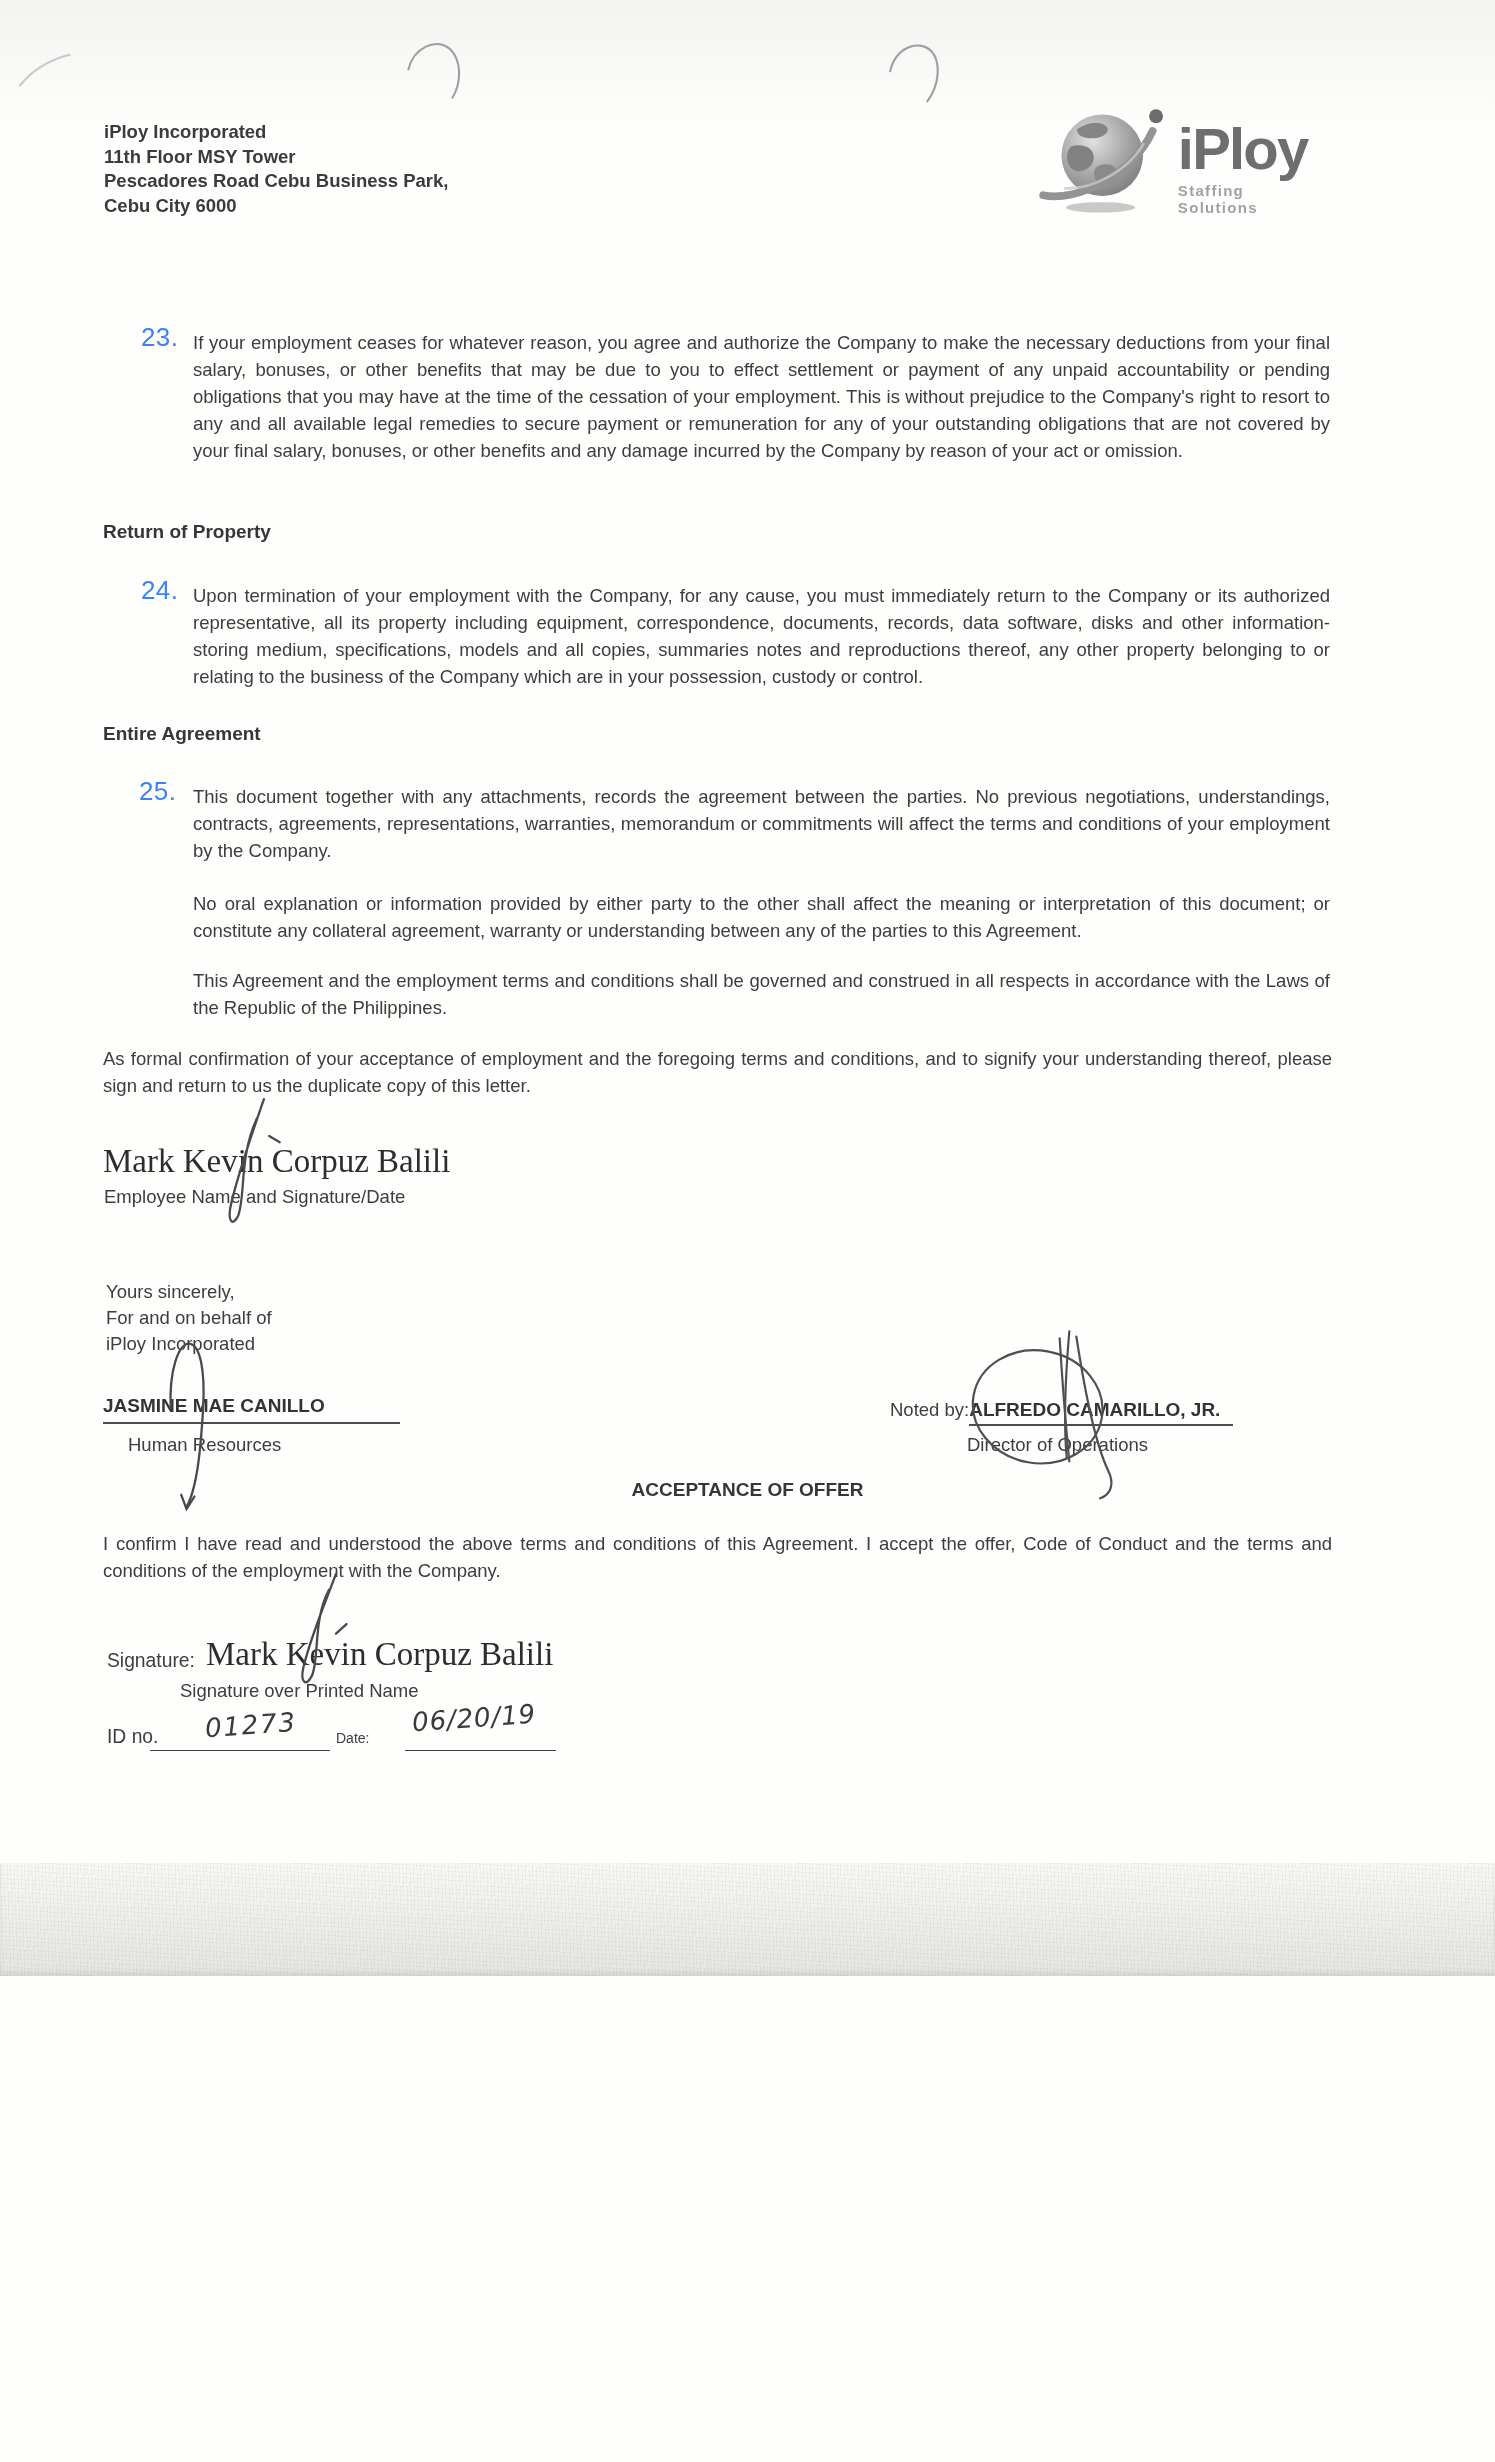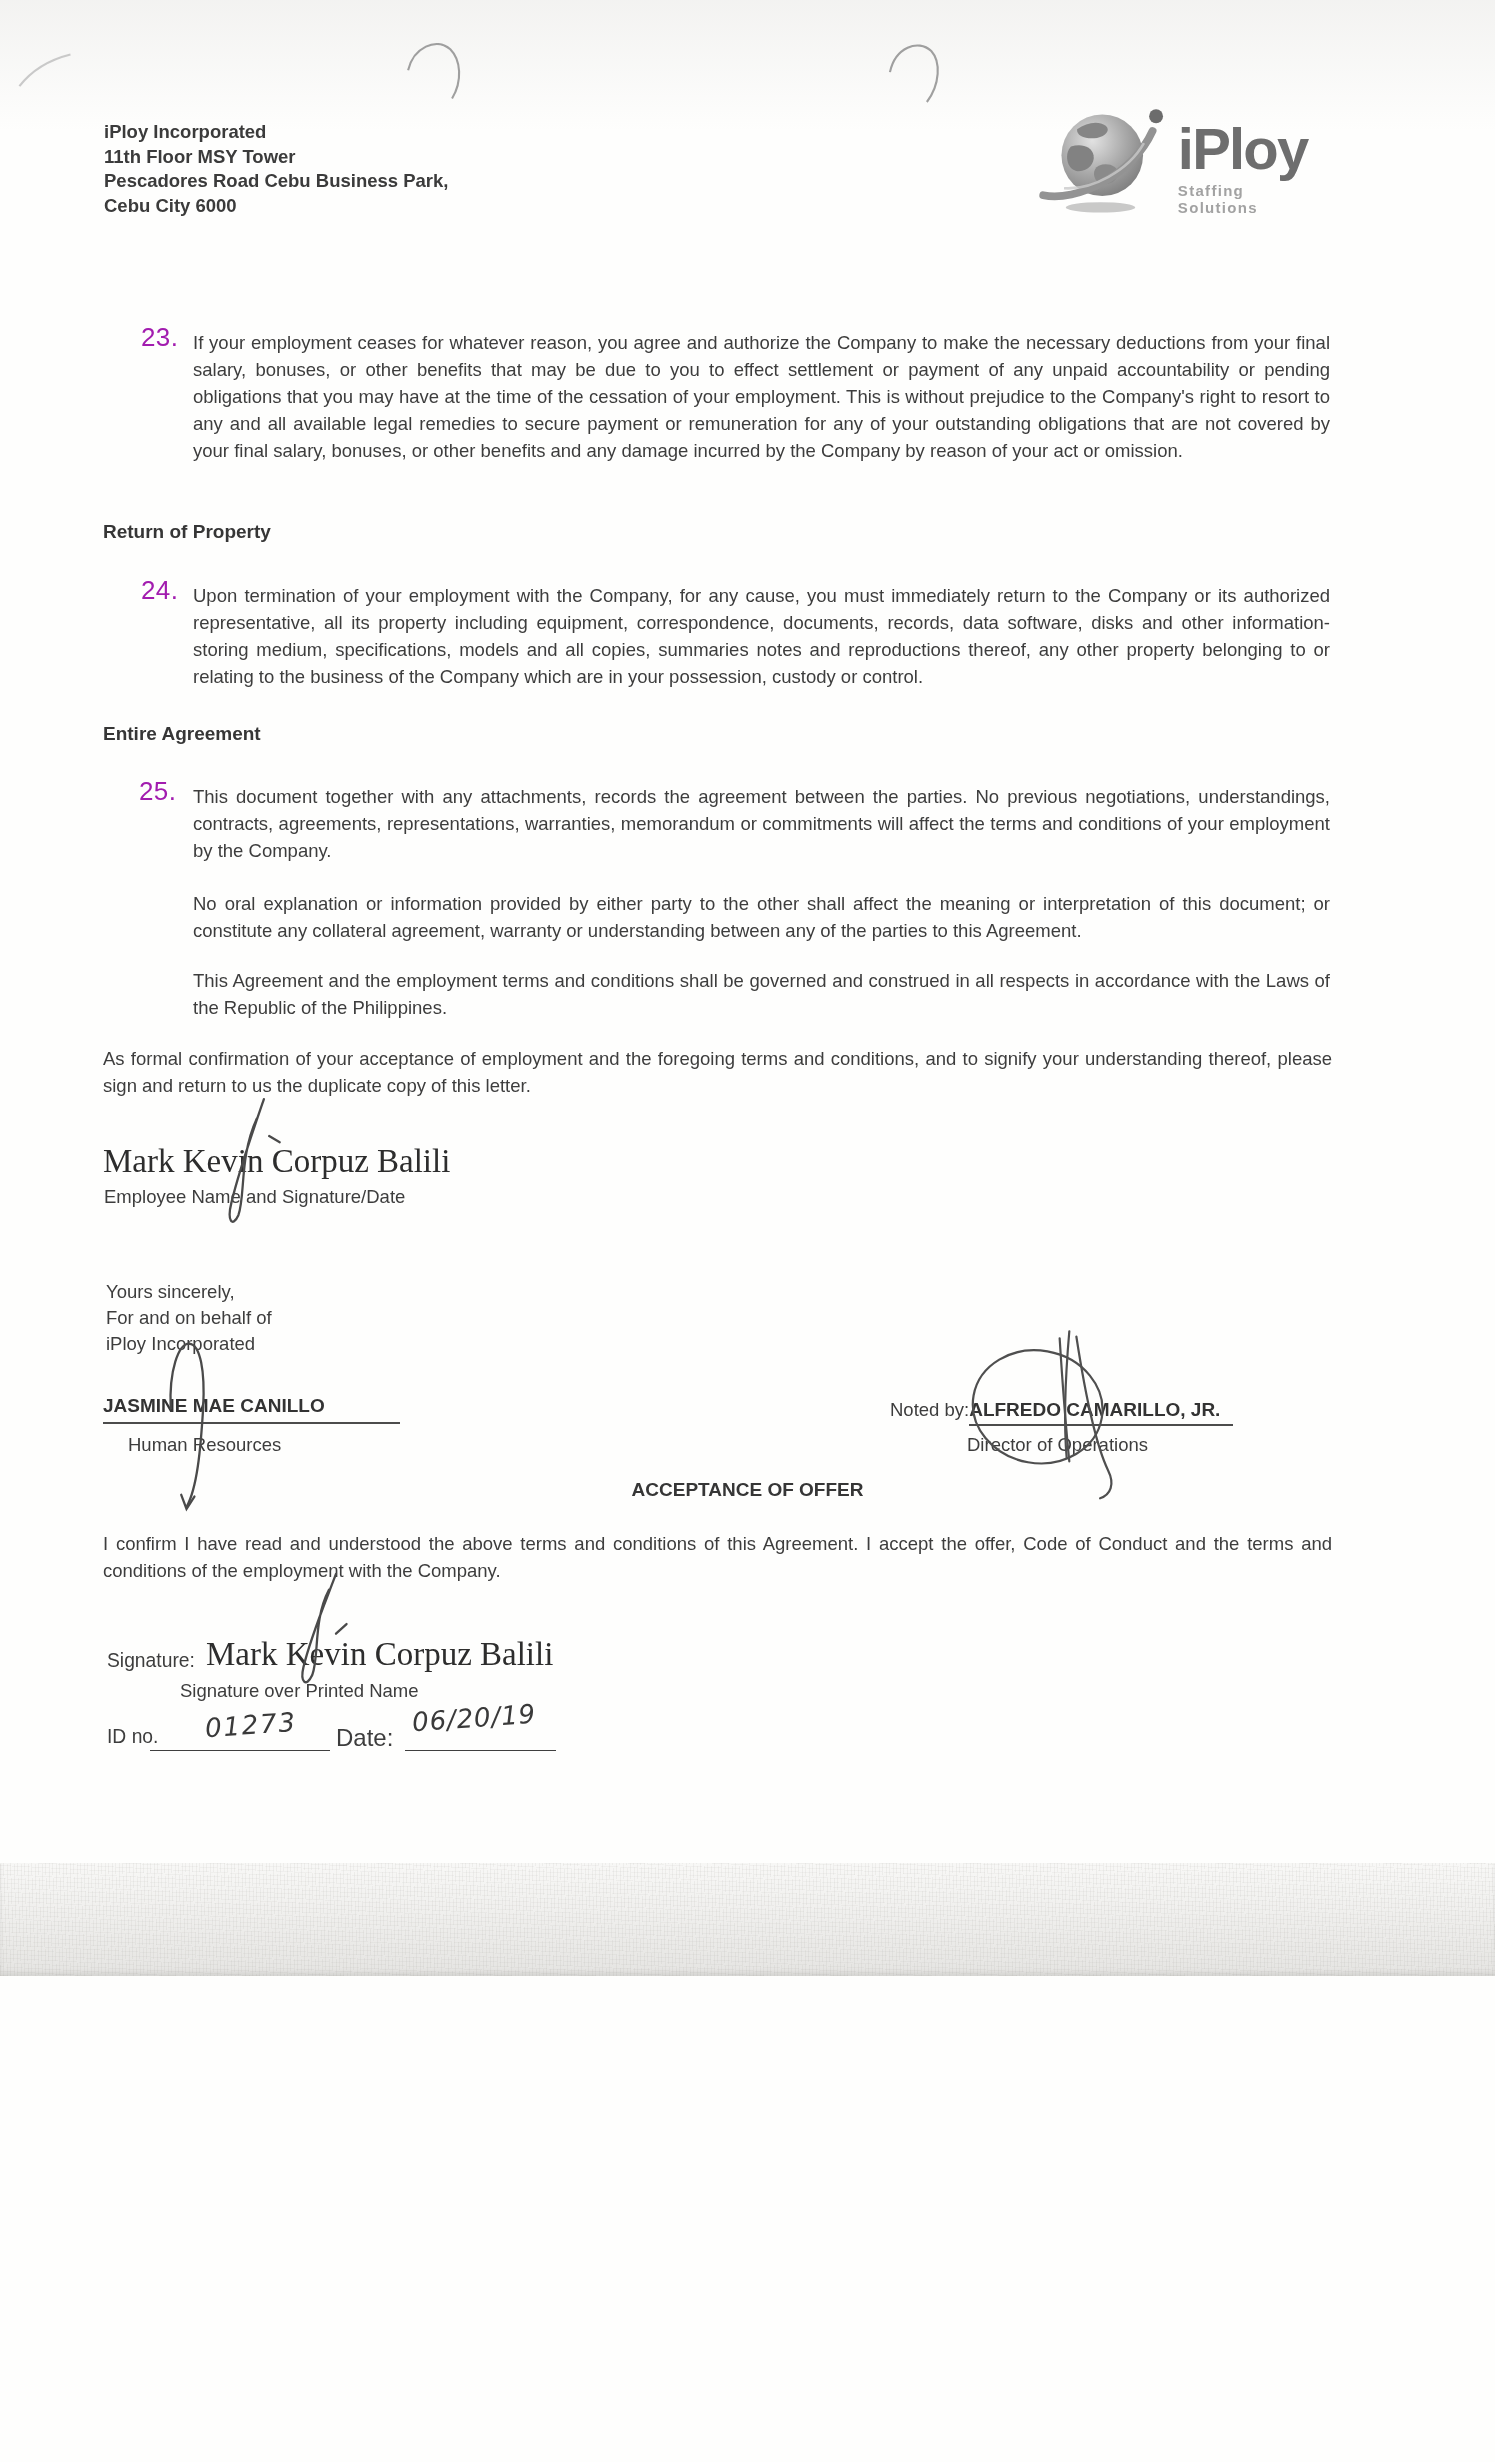--- a/index.html
+++ b/index.html
@@ -4,21 +4,21 @@
 <style>
   html,body{margin:0;padding:0;background:#e9e9e9;}
   #page{
     position:relative;width:1495px;height:2462px;background:#fefefd;
     font-family:"Liberation Sans",sans-serif;color:#3d3d3d;overflow:hidden;
   }
   .abs{position:absolute;}
   .body-text{font-size:18.5px;line-height:27px;color:#3d3d3d;text-align:justify;}
   .left-text{font-size:18.5px;line-height:26px;color:#3d3d3d;}
   .heading{font-weight:bold;font-size:19px;color:#363636;}
-  .clause-num{font-size:26px;color:#a21caf;letter-spacing:0.4px;}
+  .clause-num{font-size:26px;color:#3b82f6;letter-spacing:0.4px;}
   .serif-name{font-family:"Liberation Serif",serif;font-size:33px;color:#2d2d2d;}
   .addr{font-weight:bold;font-size:18.5px;line-height:24.6px;color:#3b3b3b;}
   .hand{font-family:"DejaVu Sans",sans-serif;font-style:italic;color:#3a3a3a;}
   .u-name{font-weight:bold;color:#333;}
   .ink-line{position:absolute;border-top:1.8px solid #3f3f3f;height:0;}
   .band-top{left:0;top:0;width:1495px;height:132px;
     background:linear-gradient(to bottom,rgba(168,166,160,0.13),rgba(168,166,160,0));}
   .band-bottom{left:0;top:1863px;width:1495px;height:113px;
     background:
       repeating-linear-gradient(88deg,rgba(140,137,130,0.09) 0 0.9px,transparent 0.9px 3.5px),
@@ -112,21 +112,21 @@
   <div class="abs body-text" style="left:103px;top:1530px;width:1229px;">I confirm I have read and understood the above terms and conditions of this Agreement. I accept the offer, Code of Conduct and the terms and conditions of the employment with the Company.</div>
 
   <div class="abs left-text" style="left:107px;top:1648px;font-size:19.3px;">Signature:</div>
   <div class="abs serif-name" style="left:206px;top:1636px;">Mark Kevin Corpuz Balili</div>
   <div class="abs left-text" style="left:180px;top:1678px;">Signature over Printed Name</div>
 
   <div class="abs left-text" style="left:107px;top:1724px;font-size:19.3px;">ID no.</div>
   <div class="ink-line" style="left:150px;top:1750px;width:180px;"></div>
   <div class="abs hand" style="left:205px;top:1710px;font-size:26px;transform:rotate(-4deg);letter-spacing:1.8px;">01273</div>
 
-  <div class="abs left-text" style="left:336px;top:1725px;font-size:24px;">Date:</div>
+  <div class="abs left-text" style="left:336px;top:1725px;font-size:14px;">Date:</div>
   <div class="ink-line" style="left:405px;top:1750px;width:151px;"></div>
   <div class="abs hand" style="left:412px;top:1703px;font-size:26px;transform:rotate(-4deg);letter-spacing:0.9px;">06/20/19</div>
 
   <svg class="abs overlay" width="1495" height="2462" viewBox="0 0 1700 2800">
 
     <g stroke="#8f8f8f" stroke-width="2.4" fill="none" opacity="0.85">
       <path d="M 464,80 C 470,54 496,42 512,56 C 524,68 526,92 514,112"></path>
       <path d="M 1012,82 C 1018,54 1044,44 1059,58 C 1070,70 1069,96 1054,116"></path>
     </g>
     <path d="M 22,98 C 36,80 56,68 80,62" stroke="#bdbdbd" stroke-width="2.5" fill="none" opacity="0.8"></path>

